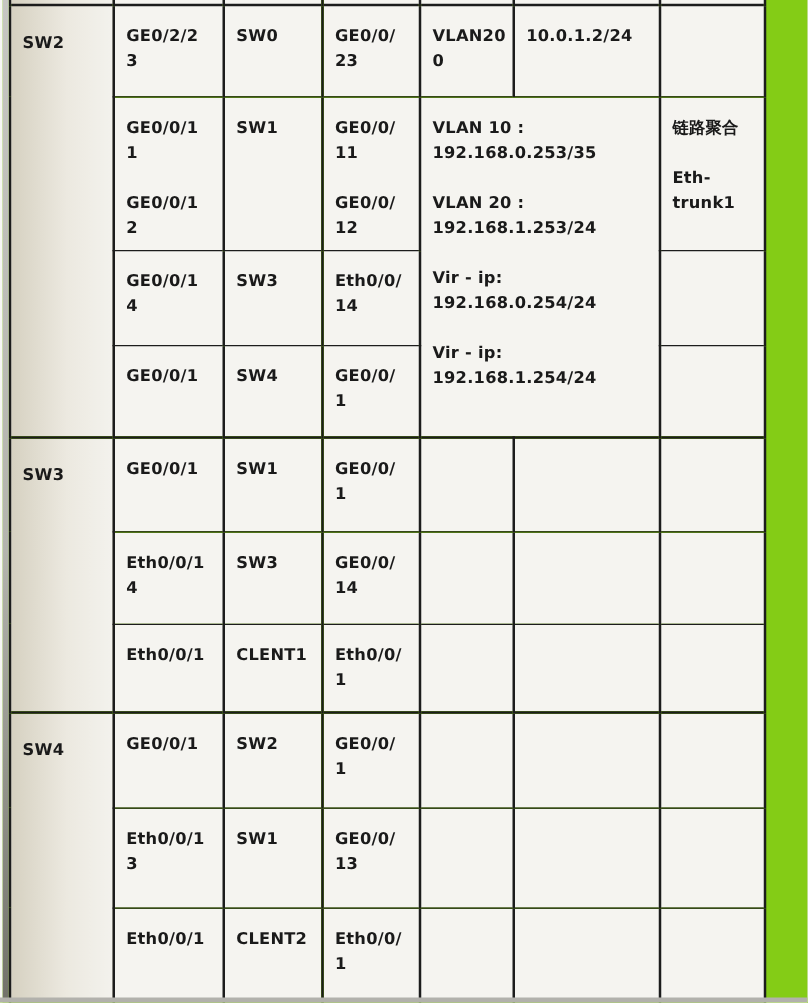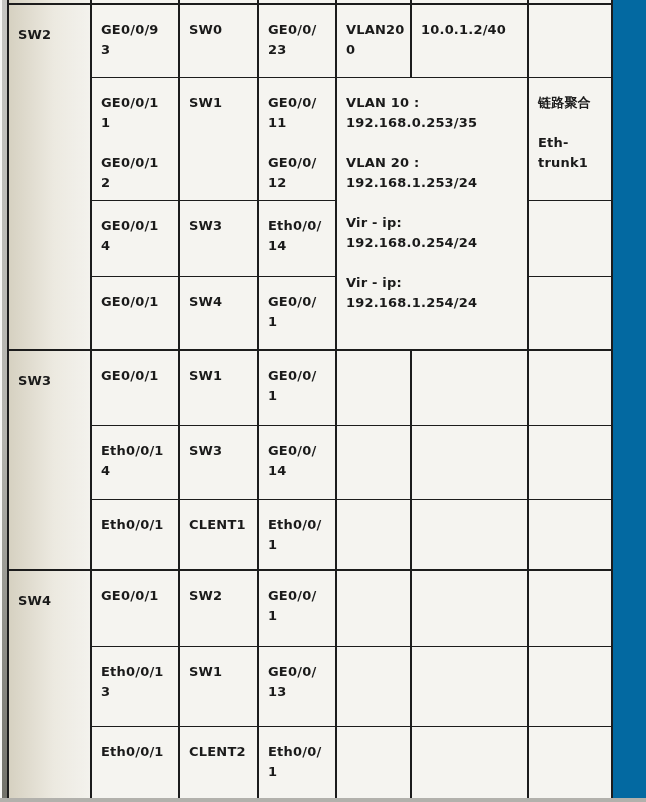--- a/index.html
+++ b/index.html
@@ -1,20 +1,20 @@
 <!DOCTYPE html>
 <html><head>
 <meta charset="utf-8">
 <style>
   html,body{margin:0;padding:0;background:#e9e8e4;}
   #page{
     position:relative;
     width:646px;height:802px;
     overflow:hidden;
-    background:#0369a1;
+    background:#84cc16;
     font-family:"DejaVu Sans","Liberation Sans",sans-serif;
   }
   #edge-left{
     position:absolute;left:0;top:0;width:7px;height:802px;
     background:linear-gradient(180deg,#c6c6c2 0%,#b4b4ae 55%,#72726a 100%);
     border-left:2px solid #f7f7f5;
     box-sizing:border-box;
     z-index:3;
   }
   #edge-bottom{
@@ -70,28 +70,28 @@
           <td class="device"></td>
           <td></td>
           <td></td>
           <td></td>
           <td></td>
           <td></td>
           <td></td>
         </tr>
         <tr class="section-start" style="height: 73px;">
           <td class="device" rowspan="4">SW2</td>
-          <td>GE0/0/9
+          <td>GE0/2/2
 3</td>
           <td>SW0</td>
           <td>GE0/0/
 23</td>
           <td>VLAN20
 0</td>
-          <td>10.0.1.2/40</td>
+          <td>10.0.1.2/24</td>
           <td></td>
         </tr>
         <tr style="height: 123px;">
           <td>GE0/0/1
 1
 
 GE0/0/1
 2</td>
           <td>SW1</td>
           <td>GE0/0/

